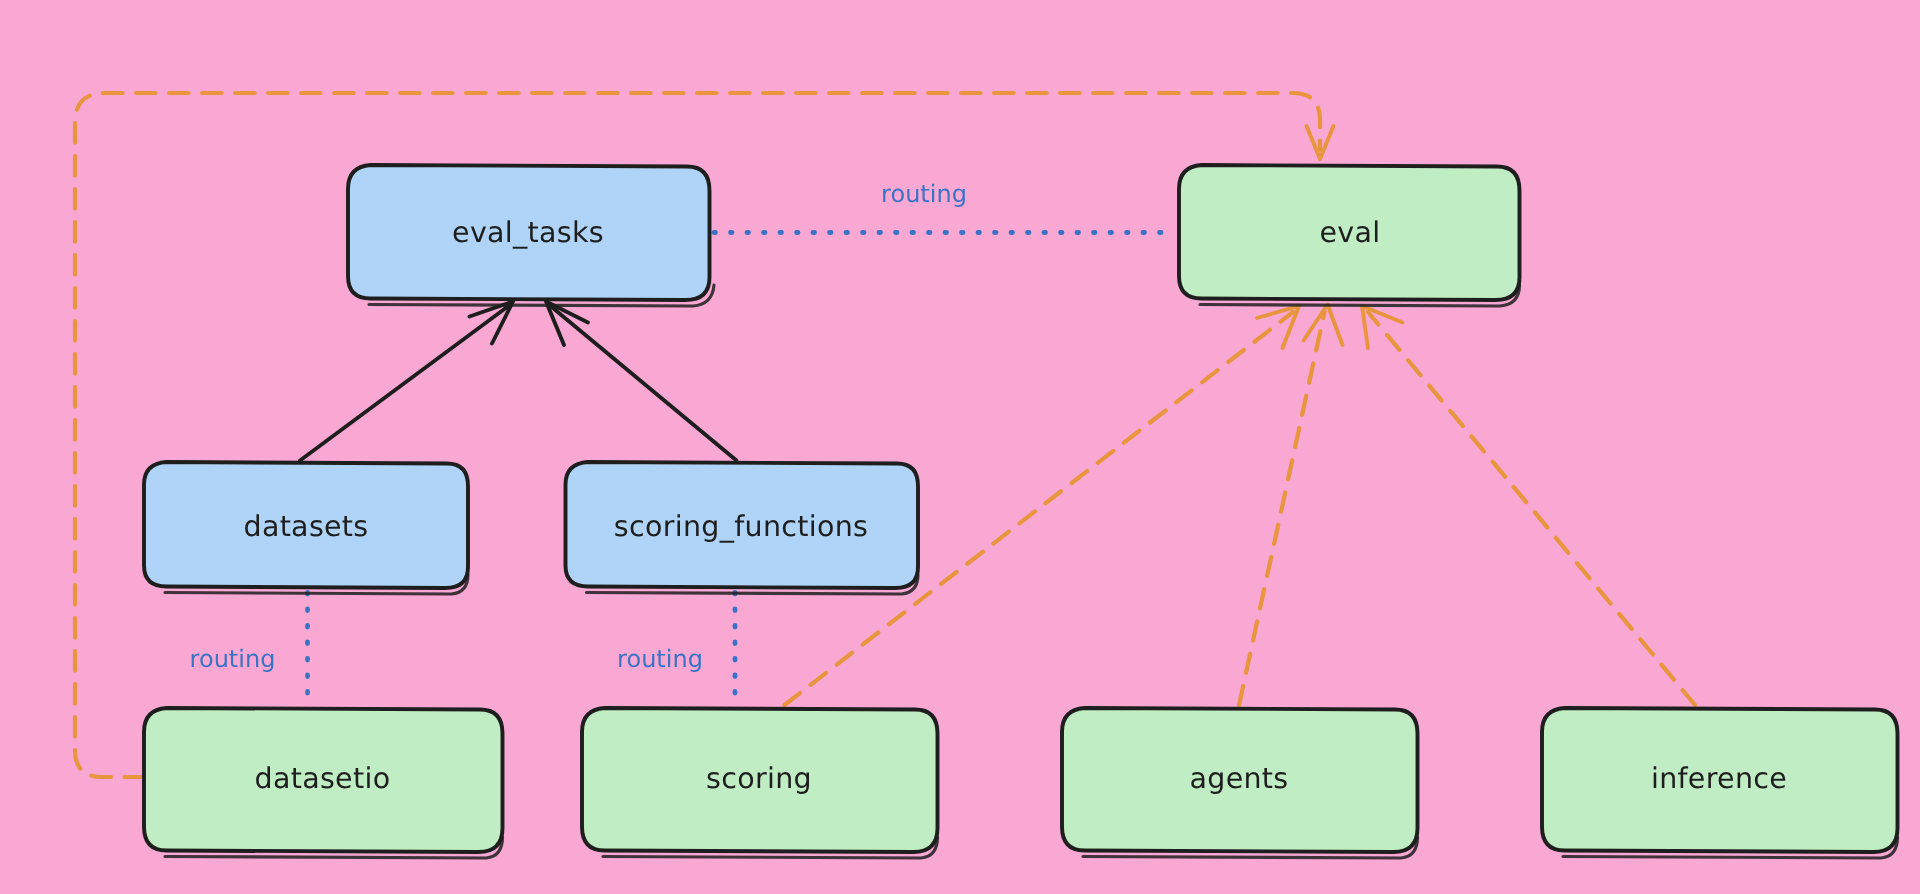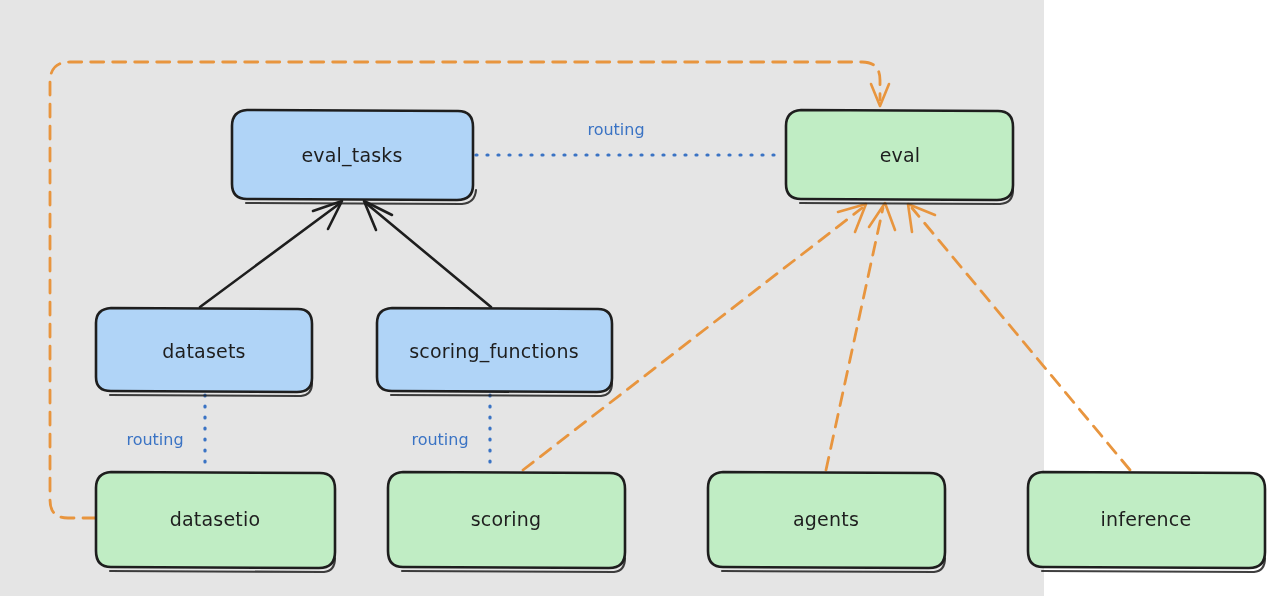--- a/index.html
+++ b/index.html
@@ -9,23 +9,23 @@
     background: #ffffff;
   }
   body {
     width: 1280px;
     height: 596px;
     overflow: hidden;
     font-family: "DejaVu Sans", sans-serif;
   }
   #diagram-root {
     position: relative;
-    width: 1044px;
+    width: 1280px;
     height: 596px;
-    background: #e5e5e5;
+    background: #f9a8d4;
   }
   svg#diagram-svg {
     position: absolute;
     top: 0;
     left: 0;
     width: 1280px;
     height: 596px;
     display: block;
   }
   .node-shape {

